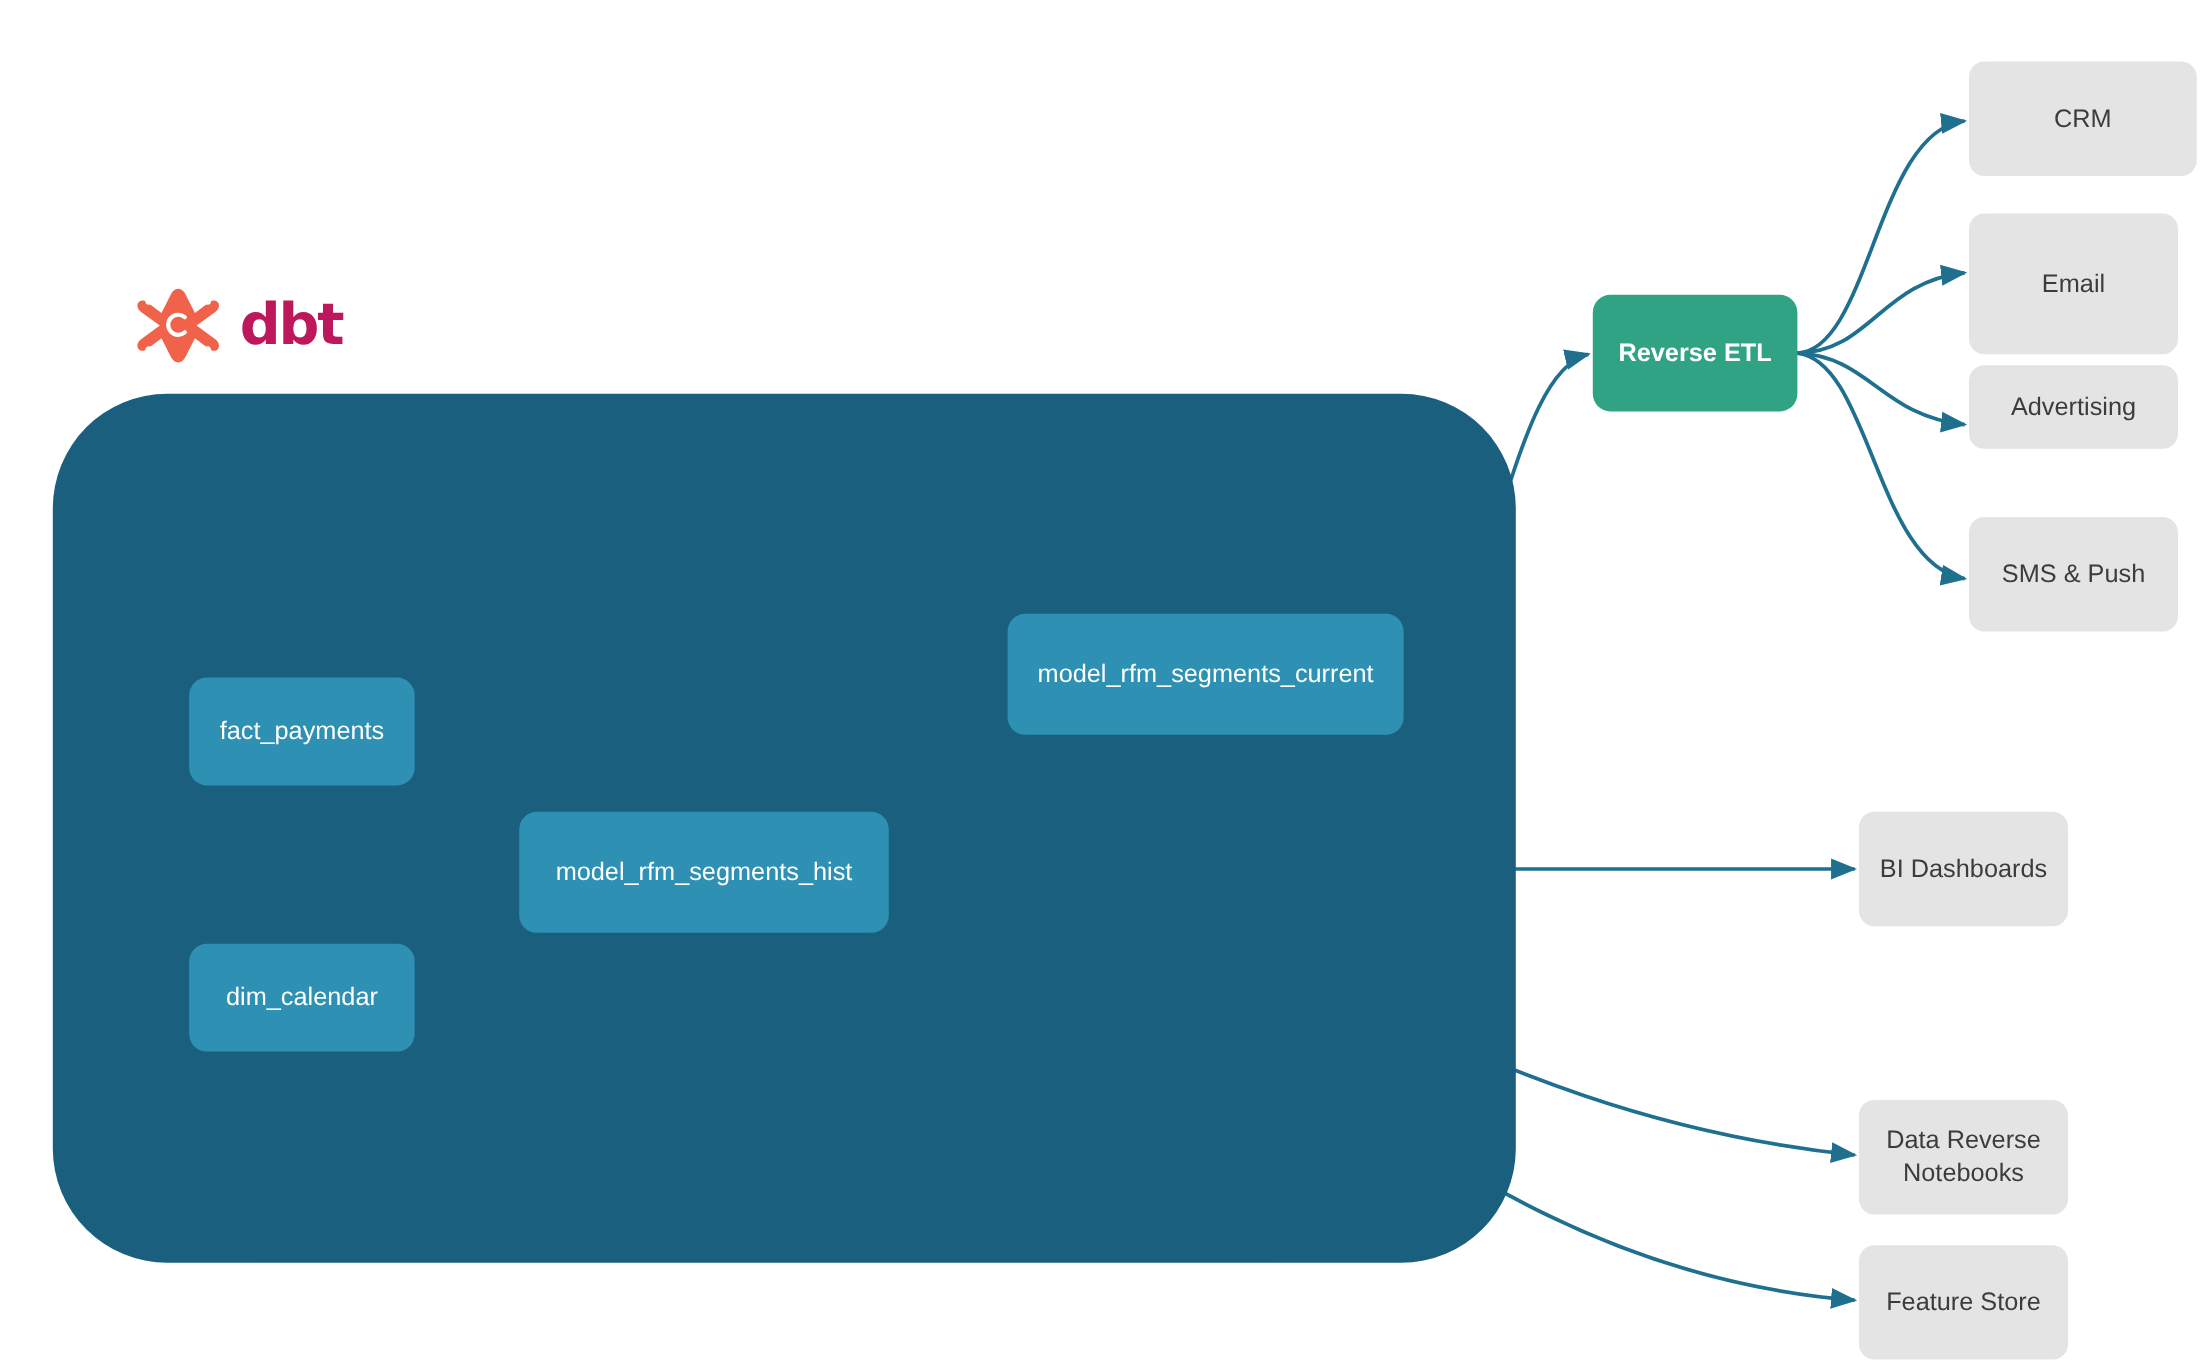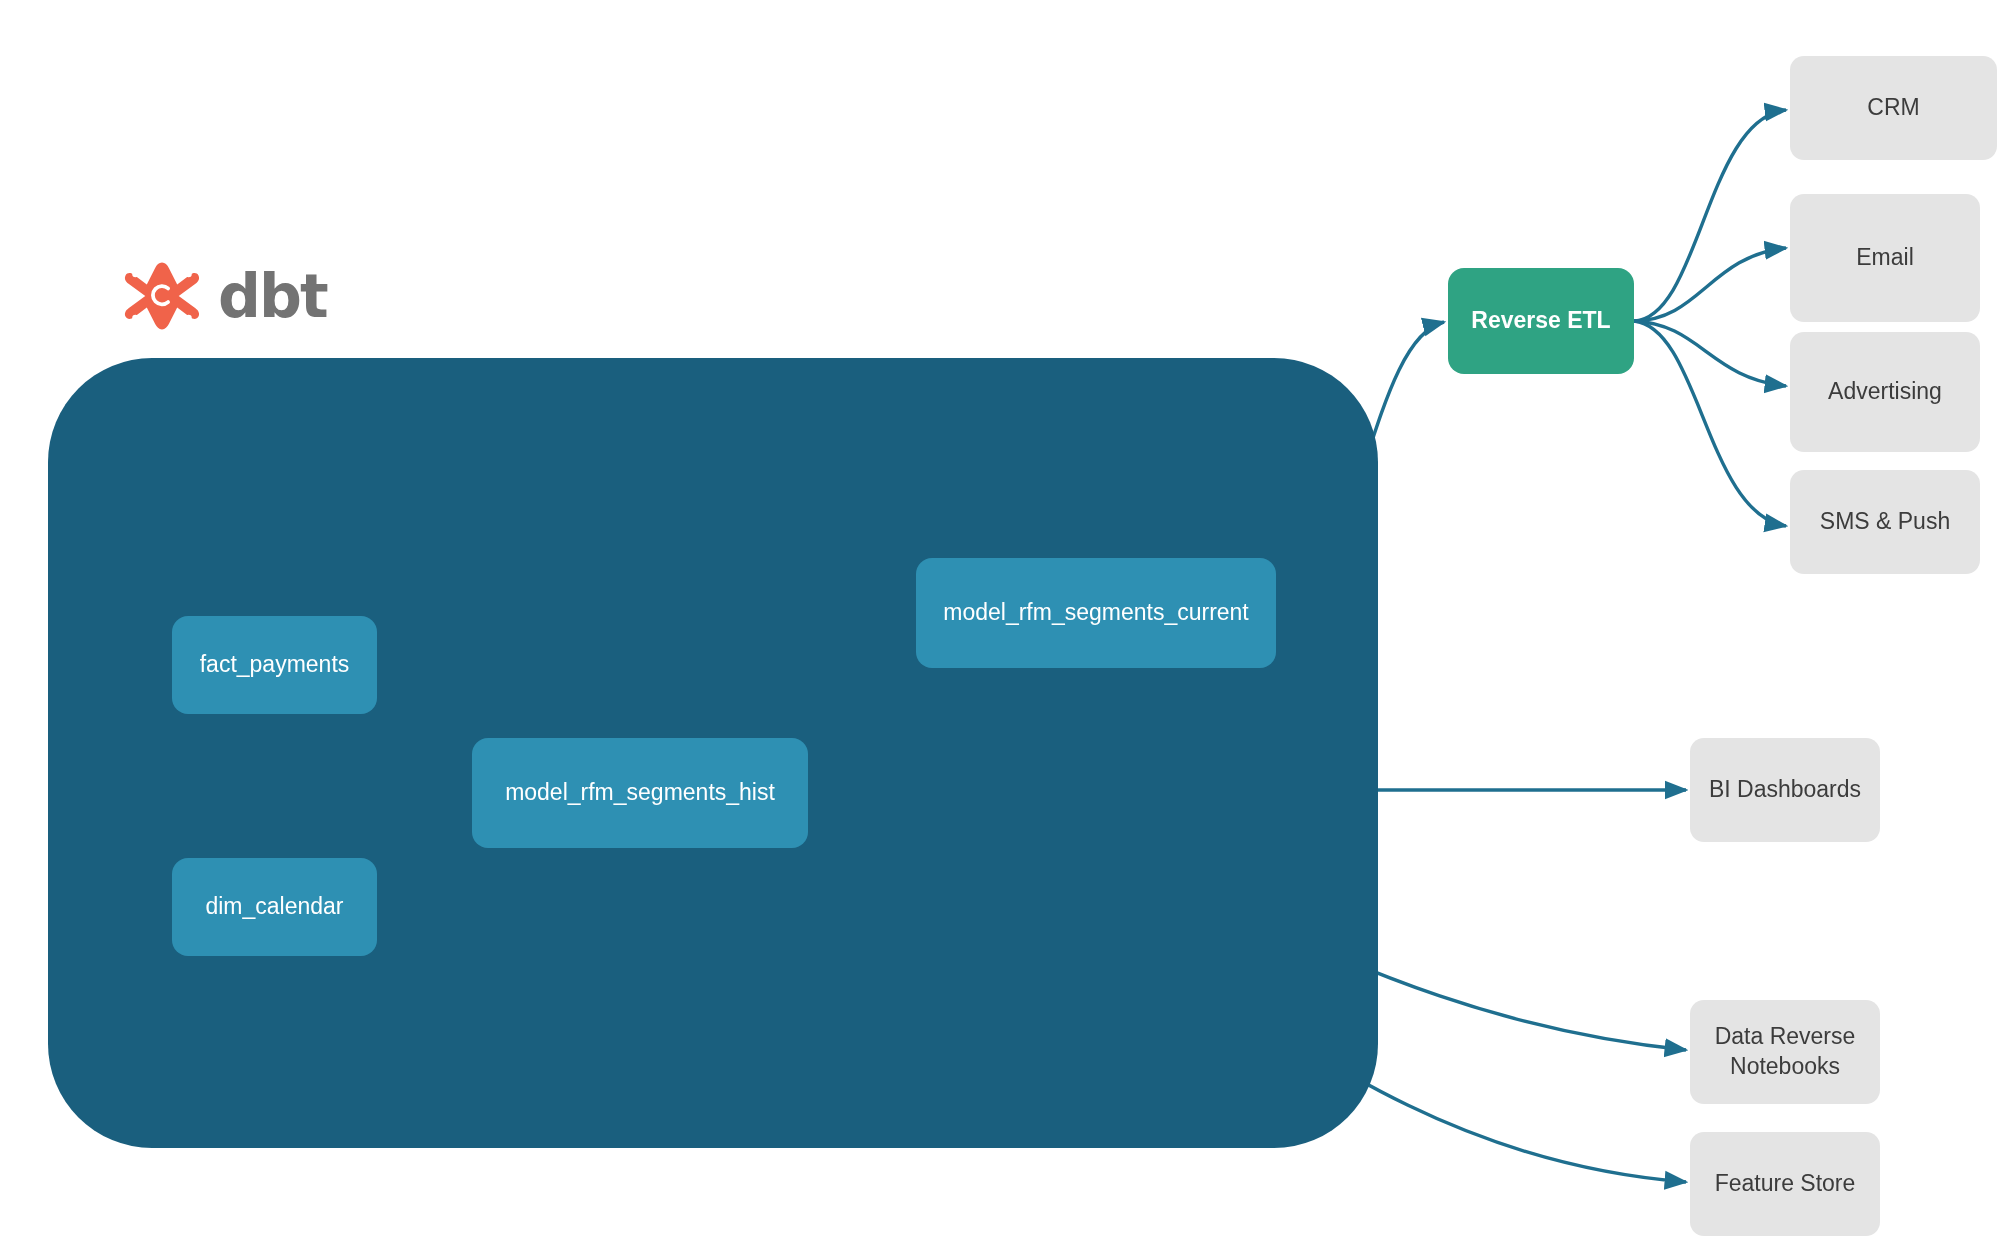--- a/index.html
+++ b/index.html
@@ -13,21 +13,21 @@
   #canvas{position:absolute;inset:0;width:2000px;height:1246px;}
   #edge-layer{position:absolute;left:0;top:0;width:2000px;height:1246px;pointer-events:none;}
 
   
   .brand{
     position:absolute;left:124px;top:258px;
     display:flex;align-items:center;gap:18px;
   }
   .brand-mark{width:76px;height:76px;display:block;}
   .brand-word{
-    font-size:60px;font-weight:bold;color:#737373;
+    font-size:52px;font-weight:bold;color:#be185d;
     letter-spacing:-2px;line-height:1;
     font-family:"DejaVu Sans","Liberation Sans",sans-serif;
   }
 
   
   .project-container{
     position:absolute;
     left:48px;top:358px;width:1330px;height:790px;
     background:#1a5f7e;
     border-radius:104px;
@@ -134,21 +134,21 @@
   </div>
 
   <div class="node node-dest" style="left:1790px;top:56px;width:207px;height:104px;">
     <span class="lbl">CRM</span>
   </div>
 
   <div class="node node-dest" style="left:1790px;top:194px;width:190px;height:128px;">
     <span class="lbl">Email</span>
   </div>
 
-  <div class="node node-dest" style="left:1790px;top:332px;width:190px;height:120px;">
+  <div class="node node-dest" style="left:1790px;top:332px;width:190px;height:76px;">
     <span class="lbl">Advertising</span>
   </div>
 
   <div class="node node-dest" style="left:1790px;top:470px;width:190px;height:104px;">
     <span class="lbl">SMS &amp; Push</span>
   </div>
 
   <div class="node node-dest" style="left:1690px;top:738px;width:190px;height:104px;">
     <span class="lbl">BI Dashboards</span>
   </div>

